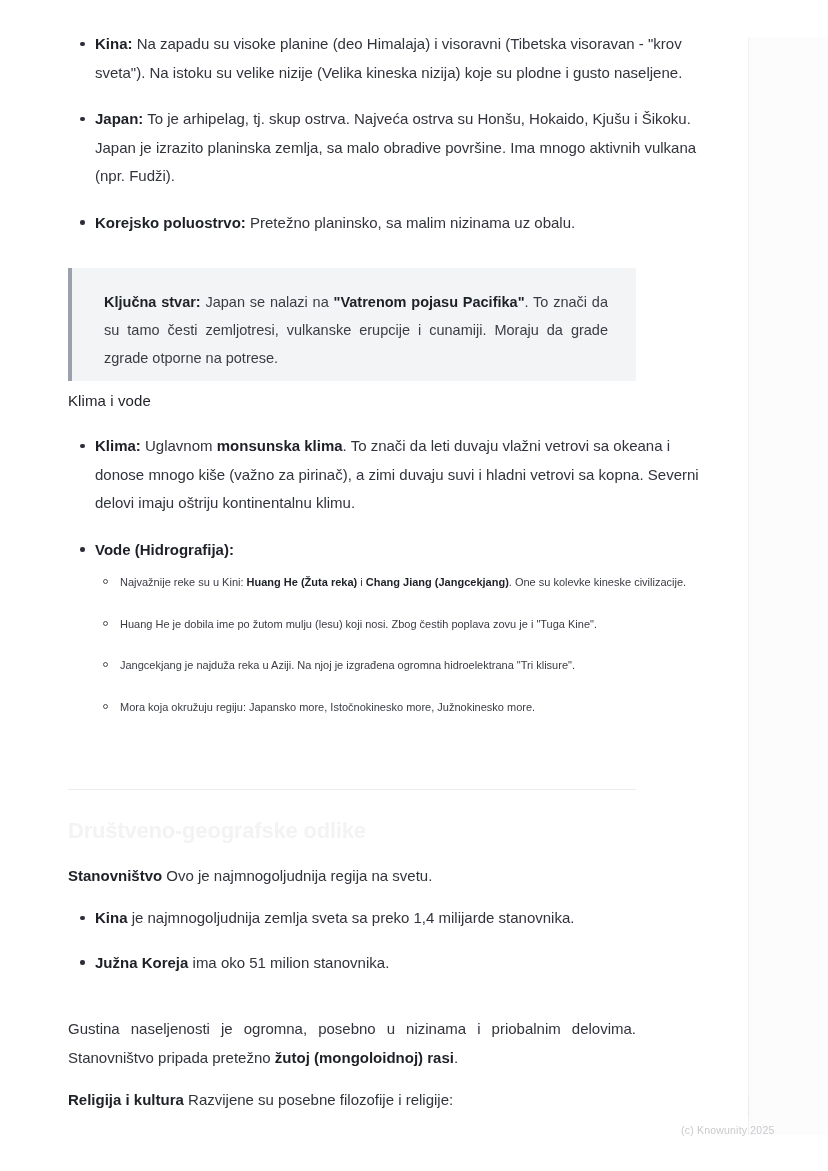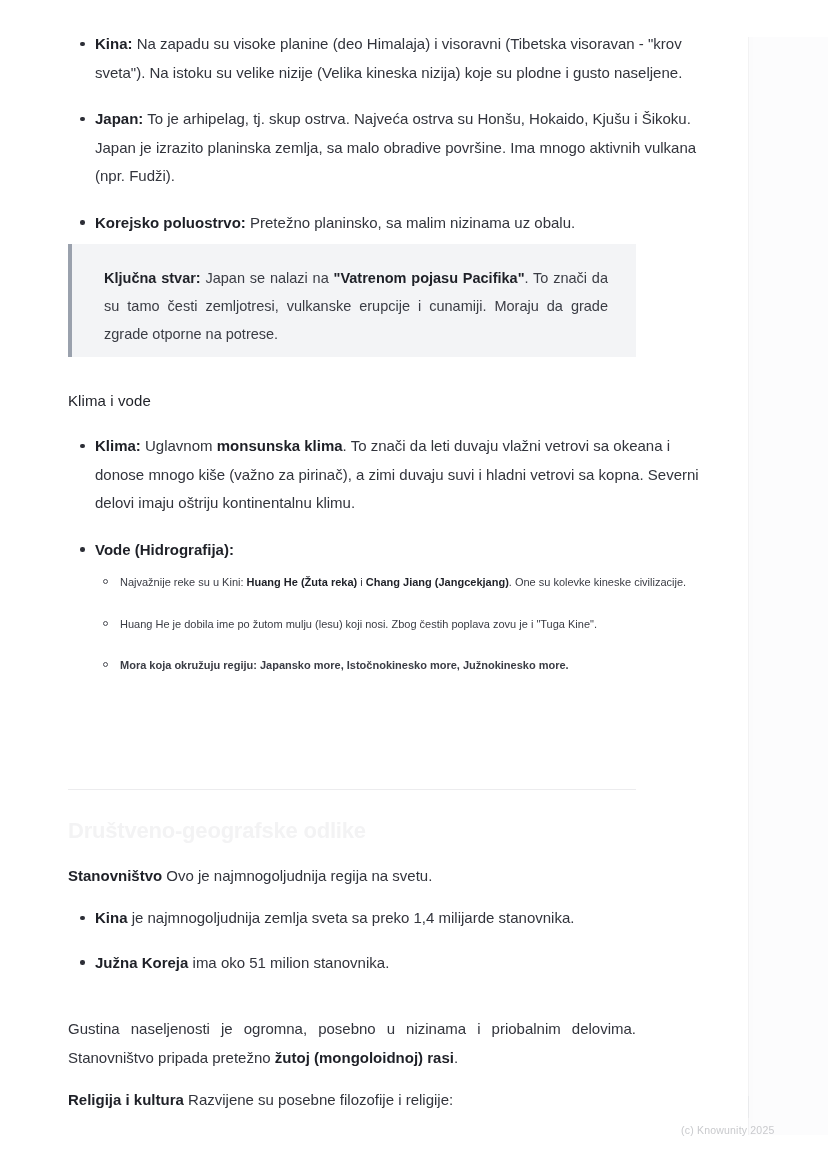--- a/index.html
+++ b/index.html
@@ -76,40 +76,40 @@
     padding: 0;
   }
   ul.lvl2 > li {
     position: relative;
     padding-left: 25px;
     margin: 0 0 16px 0;
     font-size: 11px;
     line-height: 25.5px;
     color: #3a3c44;
   }
-  ul.lvl2 > li:last-child { margin-bottom: 0; font-weight: bold; }
+  ul.lvl2 > li:last-child { margin-bottom: 0; }
   ul.lvl2 > li > .ring {
     position: absolute;
     left: 8px;
     top: 9px;
     width: 5px;
     height: 5px;
     border-radius: 50%;
     border: 1px solid #4a4c54;
     box-sizing: border-box;
     background: transparent;
   }
 
   b, strong { font-weight: bold; color: #1e2027; }
 
   
   #callout {
     position: absolute;
     left: 68px;
-    top: 244px;
+    top: 268px;
     width: 568px;
     height: 113px;
     background: #f3f4f6;
     box-sizing: border-box;
     border-left: 4px solid #9aa1ad;
   }
   #callout .inner {
     padding: 20px 28px 0 32px;
     font-size: 14.5px;
     line-height: 28px;
@@ -220,20 +220,24 @@
         <li>
           <span class="ring"></span>
           <span>Najvažnije reke su u Kini: </span><b>Huang He (Žuta reka)</b><span> i </span><b>Chang Jiang (Jangcekjang)</b><span>. One su kolevke kineske civilizacije.</span>
         </li>
         <li>
           <span class="ring"></span>
           <span>Huang He je dobila ime po žutom mulju (lesu) koji nosi. Zbog čestih poplava zovu je i "Tuga Kine".</span>
         </li>
         <li>
           <span class="ring"></span>
+          <span>Jangcekjang je najduža reka u Aziji. Na njoj je izgrađena ogromna hidroelektrana "Tri klisure".</span>
+        </li>
+        <li>
+          <span class="ring"></span>
           <span>Mora koja okružuju regiju: Japansko more, Istočnokinesko more, Južnokinesko more.</span>
         </li>
       </ul>
     </li>
   </ul>
 
   <hr class="rule" style="top:789px;">
 
   <div class="h-ghost" style="top:818px;">Društveno-geografske odlike</div>
 

